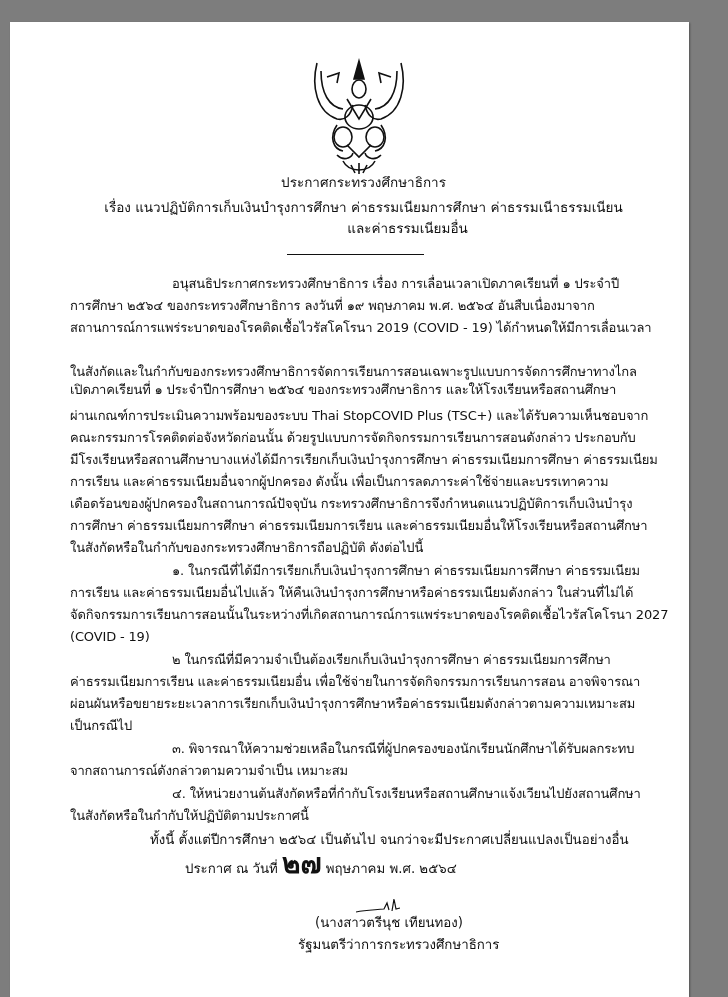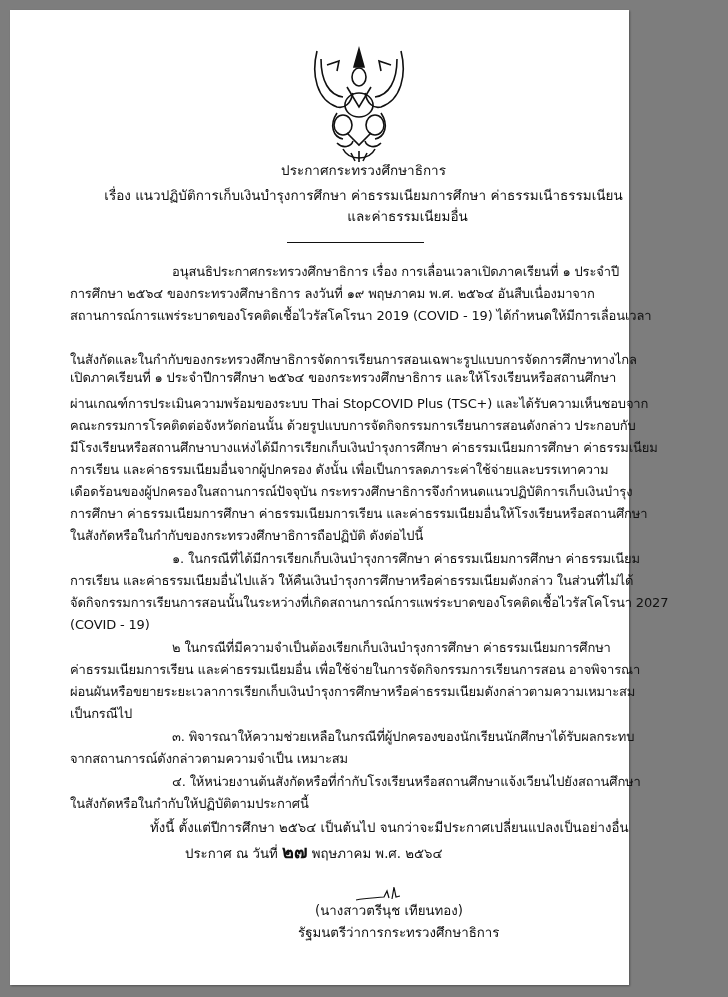--- a/index.html
+++ b/index.html
@@ -1,27 +1,27 @@
 <!DOCTYPE html>
 <html><head>
 <meta charset="utf-8">
 <style>
   html, body { margin:0; padding:0; }
   body { width:728px; height:997px; background:#7d7d7d; position:relative; overflow:hidden;
          font-family:"DejaVu Sans", "Liberation Sans", sans-serif; color:#111; }
-  .page { position:absolute; left:10px; top:10px; width:619px; height:975px; background:#fff;
+  .page { position:absolute; left:10px; top:22px; width:679px; height:975px; background:#fff;
           box-shadow: 1px 1px 2px rgba(0,0,0,0.35); }
   .emblem { position:absolute; left:297px; top:35px; width:104px; height:118px; }
   .title { position:absolute; left:0; width:707px; text-align:center; font-size:13.5px; line-height:20px; }
   .rule { position:absolute; left:277px; top:232px; width:137px; height:1px; background:#111; }
   .line { position:absolute; left:60px; font-size:13px; line-height:20px; white-space:nowrap; letter-spacing:-0.15px; }
   .ind { left:162px; }
   .sig { position:absolute; left:344px; top:875px; width:60px; height:18px; }
   .center { position:absolute; text-align:center; font-size:13.3px; line-height:20px; white-space:nowrap; }
-  .big-num { font-size:18px; font-weight:bold; }
+  .big-num { font-size:28px; font-weight:bold; }
 </style>
 </head>
 <body>
 
 <div class="page">
 
   <svg class="emblem" viewBox="0 0 104 118">
     <g fill="none" stroke="#111" stroke-width="1.6">
       <path d="M52 4 L47 22 L57 22 Z" fill="#111"></path>
       <ellipse cx="52" cy="32" rx="7" ry="9"></ellipse>

